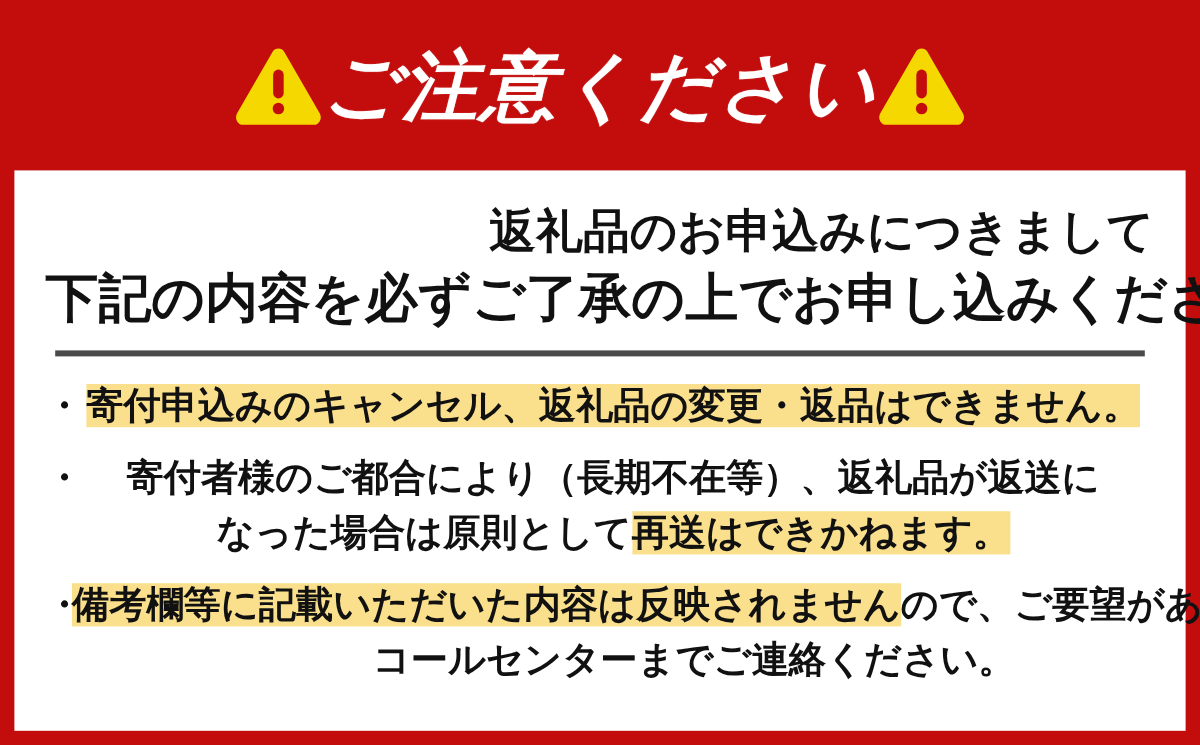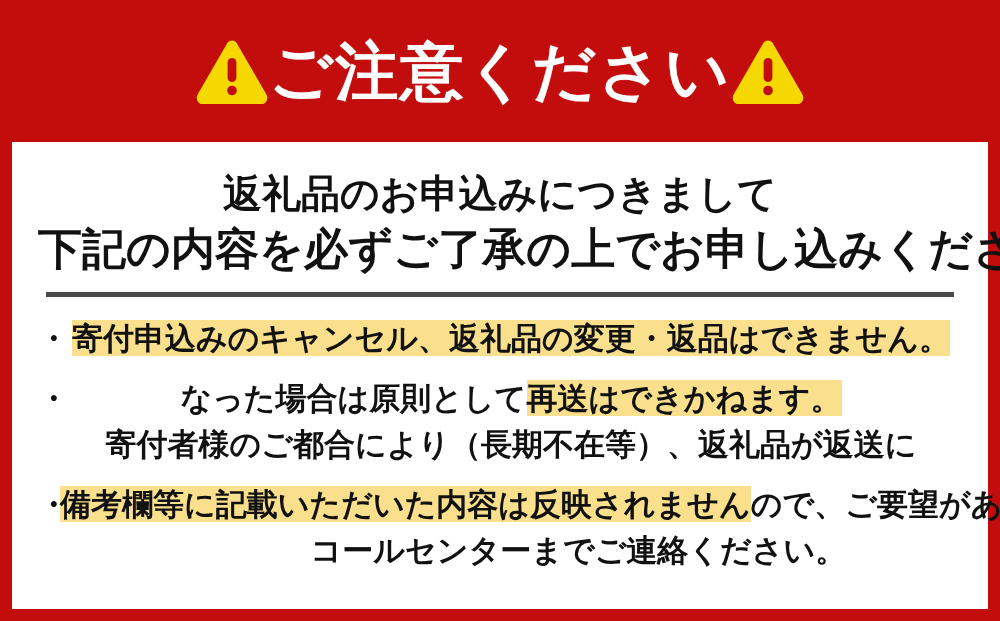--- a/index.html
+++ b/index.html
@@ -27,20 +27,21 @@
   }
 
   
   #banner-header {
     height: 142px;
     flex: 0 0 142px;
     display: flex;
     align-items: center;
     justify-content: center;
     background: #c30d0d;
+    font-style: italic;
   }
 
   .warn-icon {
     display: block;
     width: 74px;
     height: 66px;
     flex: 0 0 auto;
   }
 
   #banner-title {
@@ -65,20 +66,21 @@
 
   #subtitle-block {
     text-align: center;
     color: #111111;
     font-weight: 700;
     letter-spacing: 0px;
   }
   .subtitle-line {
     display: block;
     white-space: nowrap;
+    text-align: right;
   }
   #subtitle-line-1 {
     font-size: 39px;
     line-height: 52px;
   }
   #subtitle-line-2 {
     font-size: 44px;
     line-height: 58px;
   }
 
@@ -163,22 +165,22 @@
     <ul id="notice-list">
         <li class="notice-item">
           <span class="bullet-dot">・</span>
           <span class="notice-text">
             <span class="notice-line"><span class="hl">寄付申込みのキャンセル、返礼品の変更・返品はできません。</span></span>
           </span>
         </li>
         <li class="notice-item">
           <span class="bullet-dot">・</span>
           <span class="notice-text">
+            <span class="notice-line"><span>寄付者様のご都合により（長期不在等）、返礼品が返送に</span></span>
             <span class="notice-line"><span>なった場合は原則として</span><span class="hl">再送はできかねます。</span></span>
-            <span class="notice-line"><span>寄付者様のご都合により（長期不在等）、返礼品が返送に</span></span>
           </span>
         </li>
         <li class="notice-item">
           <span class="bullet-dot">・</span>
           <span class="notice-text">
             <span class="notice-line"><span class="hl">備考欄等に記載いただいた内容は反映されません</span><span>ので、ご要望がある際は</span></span>
             <span class="notice-line"><span>コールセンターまでご連絡ください。</span></span>
           </span>
         </li>
       </ul>

